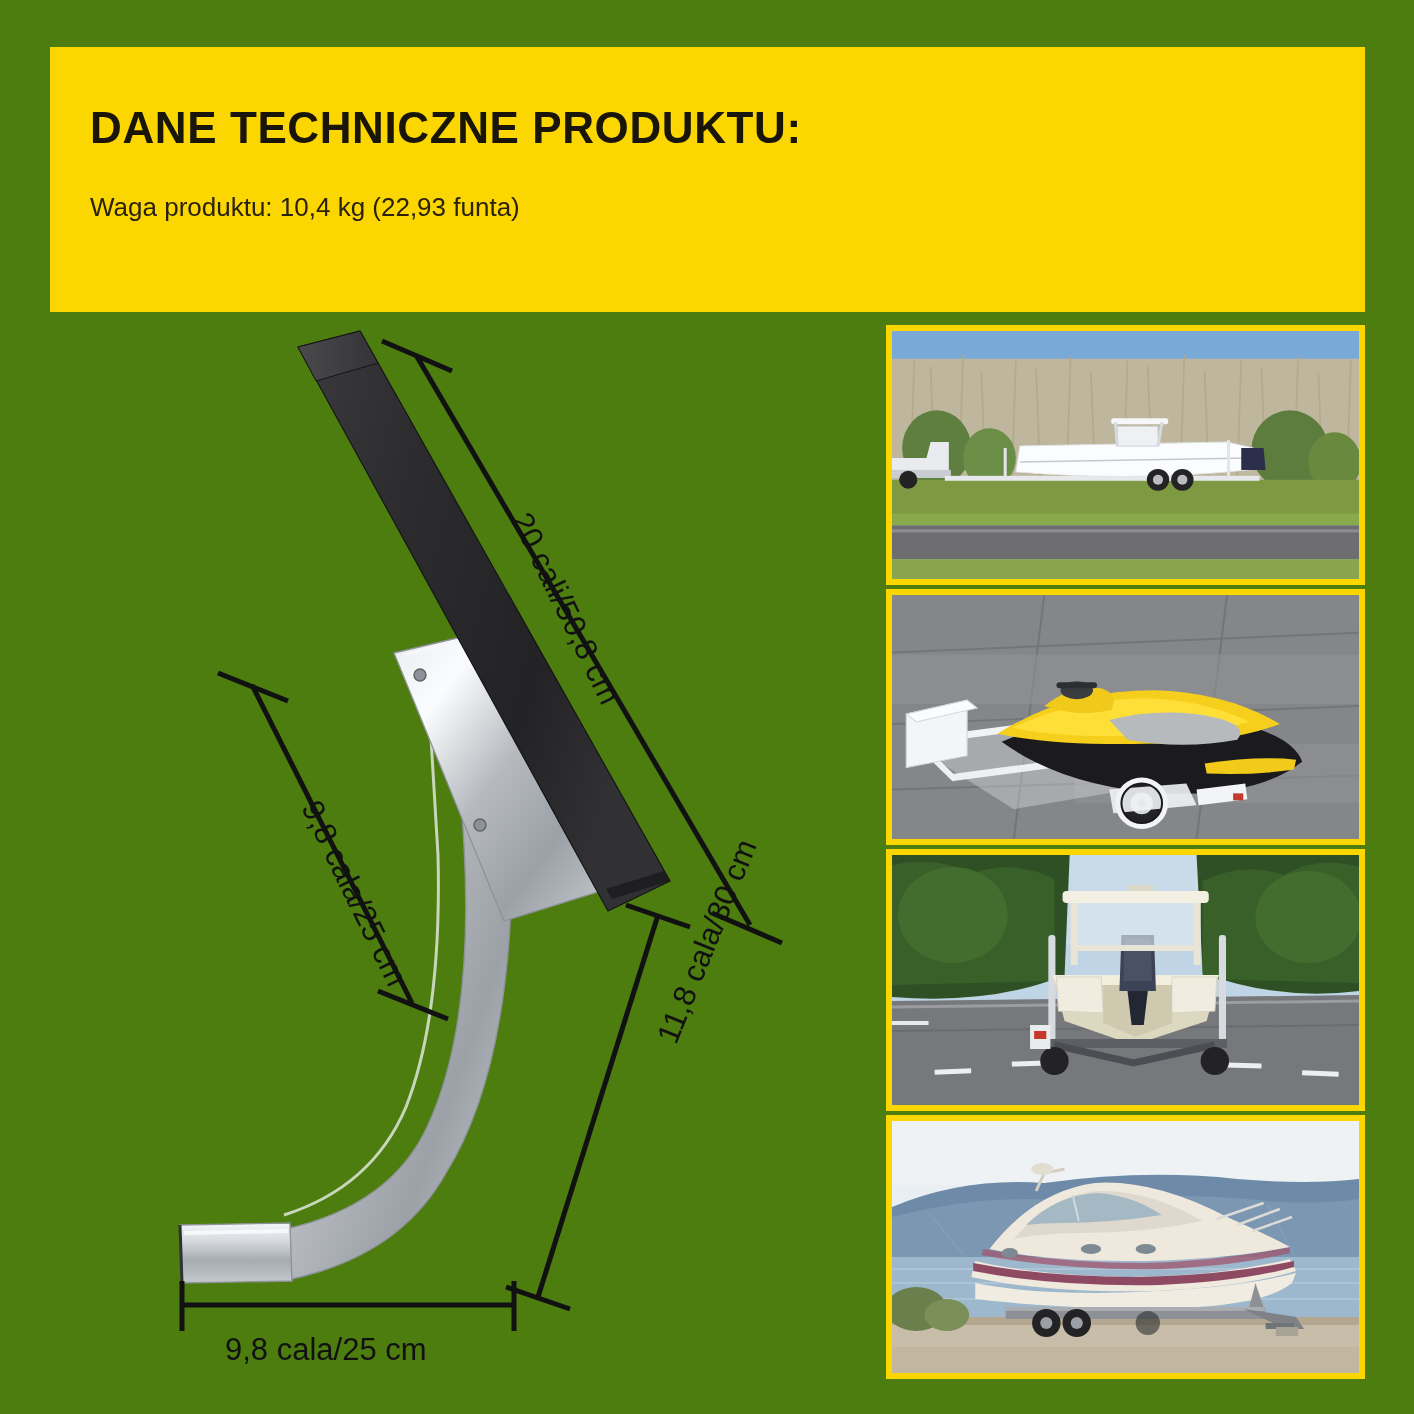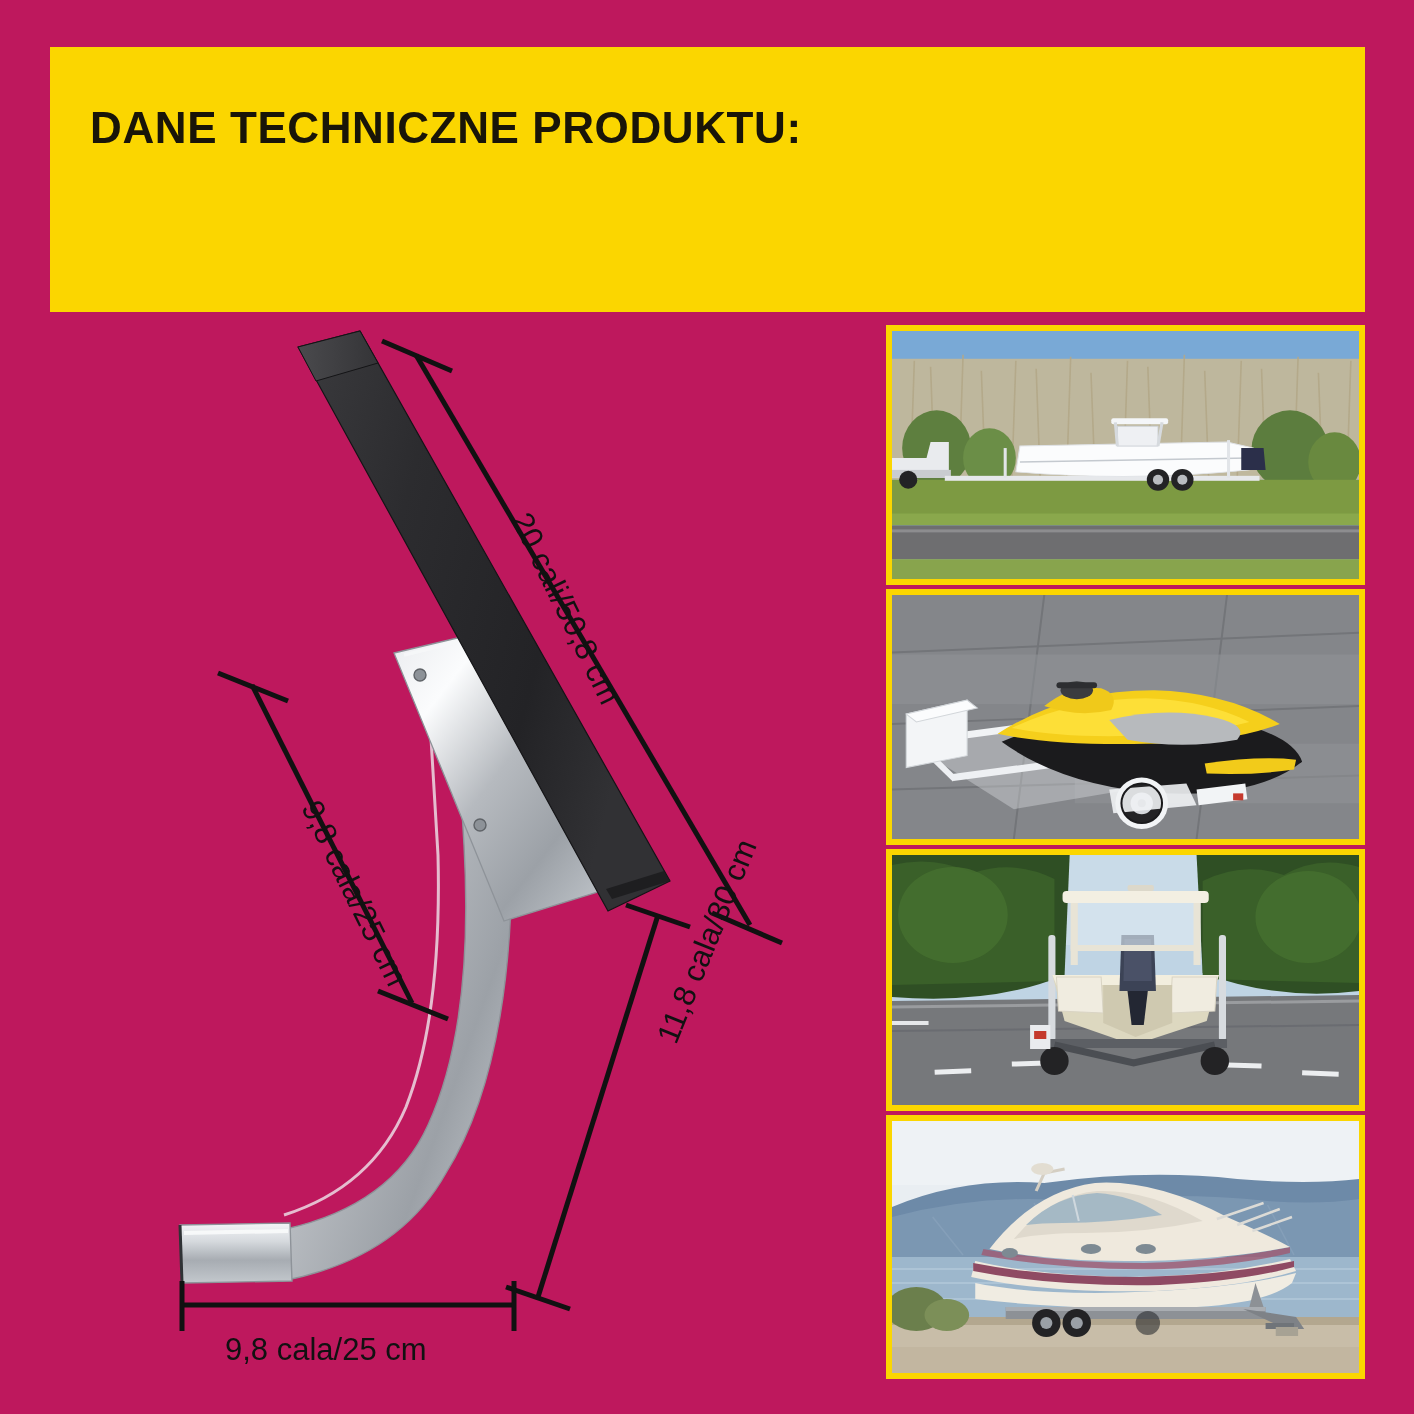--- a/index.html
+++ b/index.html
@@ -9,21 +9,21 @@
     height: 1414px;
     background: #ffffff;
     font-family: "Liberation Sans", sans-serif;
     overflow: hidden;
   }
 
   #page {
     position: relative;
     width: 1414px;
     height: 1414px;
-    background: #be185d;
+    background: #4d7c0f;
   }
 
   
   .spec-banner {
     position: absolute;
     left: 50px;
     top: 47px;
     width: 1315px;
     height: 265px;
     background: #fbd600;
@@ -100,20 +100,21 @@
 
   .photo-frame svg { display: block; width: 100%; height: 100%; }
 </style>
 </head>
 <body>
 
 <div id="page">
 
   <div class="spec-banner">
     <div class="spec-title">DANE TECHNICZNE PRODUKTU:</div>
+    <div class="spec-line spec-line-1">Waga produktu: 10,4 kg (22,93 funta)</div>
   </div>
 
   <div class="diagram-pane">
 
     <svg class="diagram-svg" viewBox="0 0 800 1060">
       <defs>
         <linearGradient id="alu" x1="0" y1="0" x2="1" y2="1">
           <stop offset="0%" stop-color="#e9ebee"></stop>
           <stop offset="22%" stop-color="#fbfcfd"></stop>
           <stop offset="48%" stop-color="#b6babf"></stop>

